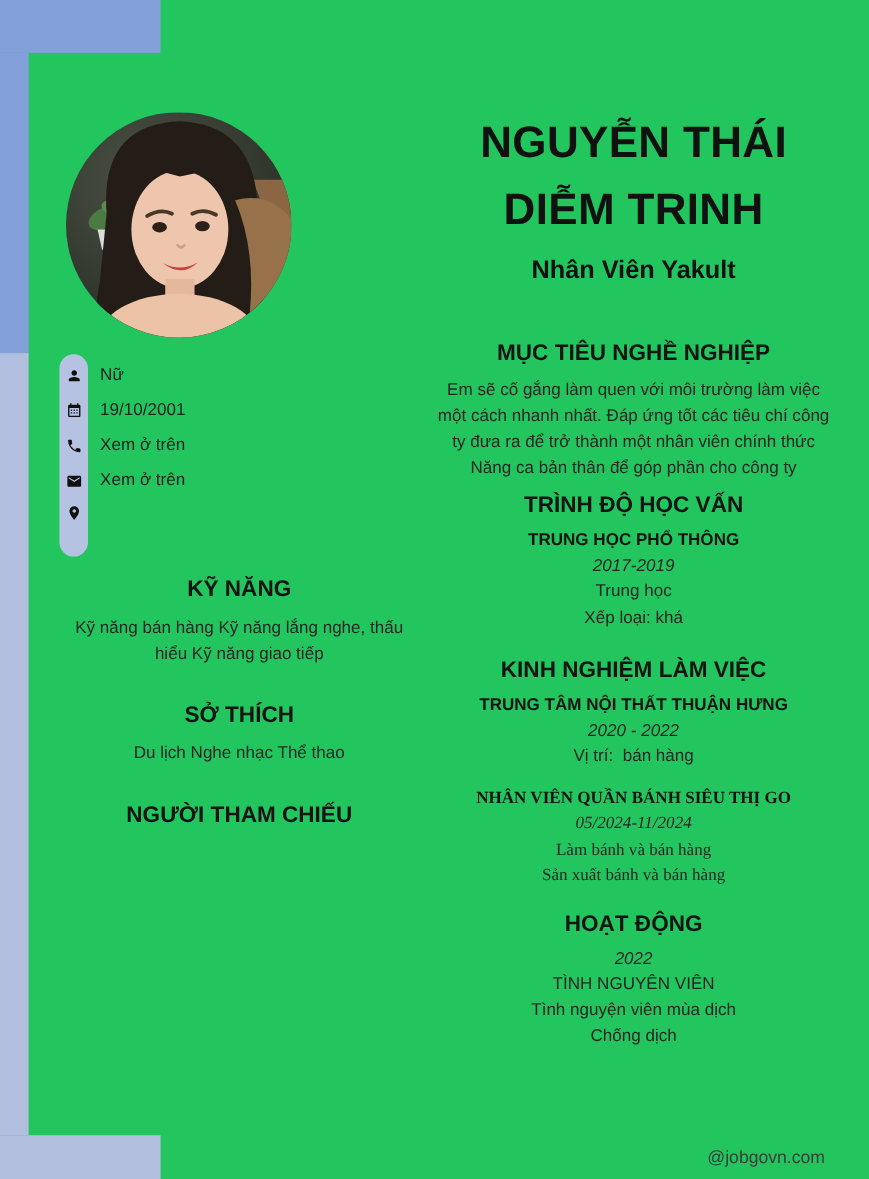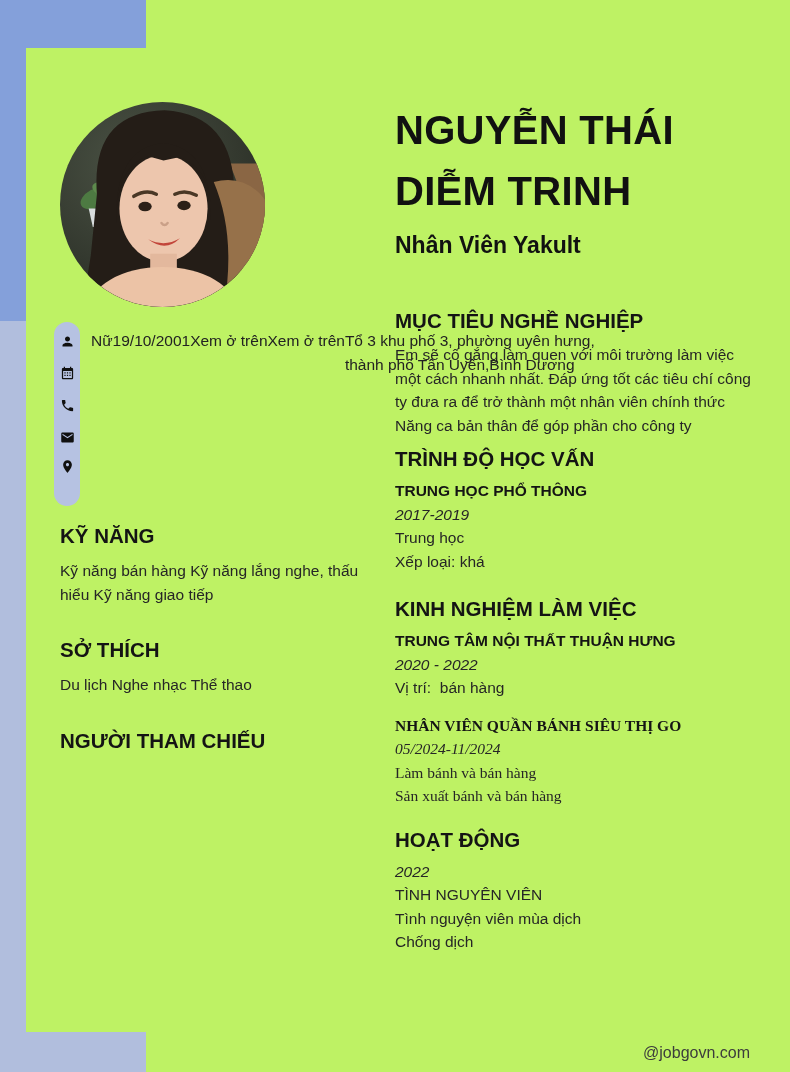--- a/index.html
+++ b/index.html
@@ -1,18 +1,18 @@
 <!DOCTYPE html>
 <html lang="vi"><head>
 <meta charset="utf-8">
 <style>
   * { margin:0; padding:0; box-sizing:border-box; }
   html,body { background:#ffffff; }
   body { font-family:"Liberation Sans","DejaVu Sans",sans-serif; color:#1c1c1c; }
-  .page { position:relative; width:790px; height:1072px; background:#bef264; overflow:hidden; margin:0 auto; }
+  .page { position:relative; width:790px; height:1072px; background:#22c55e; overflow:hidden; margin:0 auto;text-align:center; }
 
   
   .accent-top       { position:absolute; left:0; top:0; width:146px; height:48px; background:#84a0da; }
   .accent-left-top  { position:absolute; left:0; top:48px; width:26px; height:273px; background:#84a0da; }
   .accent-left-bot  { position:absolute; left:0; top:321px; width:26px; height:711px; background:#b1bedd; }
   .accent-bottom    { position:absolute; left:0; top:1032px; width:146px; height:40px; background:#b1bedd; }
 
   
   .photo { position:absolute; left:60px; top:102px; width:205px; height:205px; border-radius:50%; overflow:hidden; }
   .photo svg { display:block; width:100%; height:100%; }
@@ -21,21 +21,21 @@
   .right-col { position:absolute; left:395px; top:100px; width:362px; }
   .name { font-size:40px; line-height:61px; font-weight:700; color:#111; letter-spacing:.3px; }
   .job-title { margin-top:10px; font-size:23px; font-weight:700; color:#111; }
 
   
   .info { position:absolute; left:54px; top:322px; display:flex; align-items:flex-start; }
   .info-icons { width:26px; background:#b6c2e2; border-radius:13px; display:flex; flex-direction:column; padding:3px 0; }
   .icon-cell { height:32px; display:flex; align-items:center; justify-content:center; }
   .icon-cell.tall { height:50px; align-items:flex-start; padding-top:6px; }
   .icon-cell svg { width:15px; height:15px; fill:#101010; }
-  .info-texts { display:flex; flex-direction:row; padding-left:11px; padding-top:3px; }
+  .info-texts { display:flex; flex-direction:column; padding-left:11px; padding-top:3px; }
   .text-cell { height:32px; display:flex; align-items:center; font-size:15.5px; color:#222; }
   .text-cell.tall { height:auto; align-items:flex-start; max-width:252px; line-height:24px; padding-top:4px; }
 
   
   .left-col { position:absolute; left:60px; top:522px; width:315px; }
   .l-section { margin-bottom:30px; }
   h2 { font-size:20.5px; line-height:27px; font-weight:700; color:#141414; }
   .l-section .body { margin-top:10px; font-size:15.5px; line-height:23.5px; color:#262626; }
 
   
@@ -166,21 +166,20 @@
         <svg viewBox="0 0 24 24">
             <path d="M12 2C8.13 2 5 5.13 5 9c0 5.25 7 13 7 13s7-7.75 7-13c0-3.87-3.13-7-7-7zm0 9.5c-1.38 0-2.5-1.12-2.5-2.5s1.12-2.5 2.5-2.5 2.5 1.12 2.5 2.5-1.12 2.5-2.5 2.5z"></path>
           </svg>
       </div>
     </div>
     <div class="info-texts">
       <div class="text-cell">Nữ</div>
       <div class="text-cell">19/10/2001</div>
       <div class="text-cell">Xem ở trên</div>
       <div class="text-cell">Xem ở trên</div>
-      <div class="text-cell tall">Tổ 3 khu phố 3, phường uyên hưng, thành phố Tân Uyên,Bình Dương</div>
     </div>
   </div>
 
   <div class="left-col">
     <div class="l-section">
       <h2>KỸ NĂNG</h2>
       <div class="body">Kỹ năng bán hàng Kỹ năng lắng nghe, thấu hiểu Kỹ năng giao tiếp</div>
     </div>
     <div class="l-section">
       <h2>SỞ THÍCH</h2>

